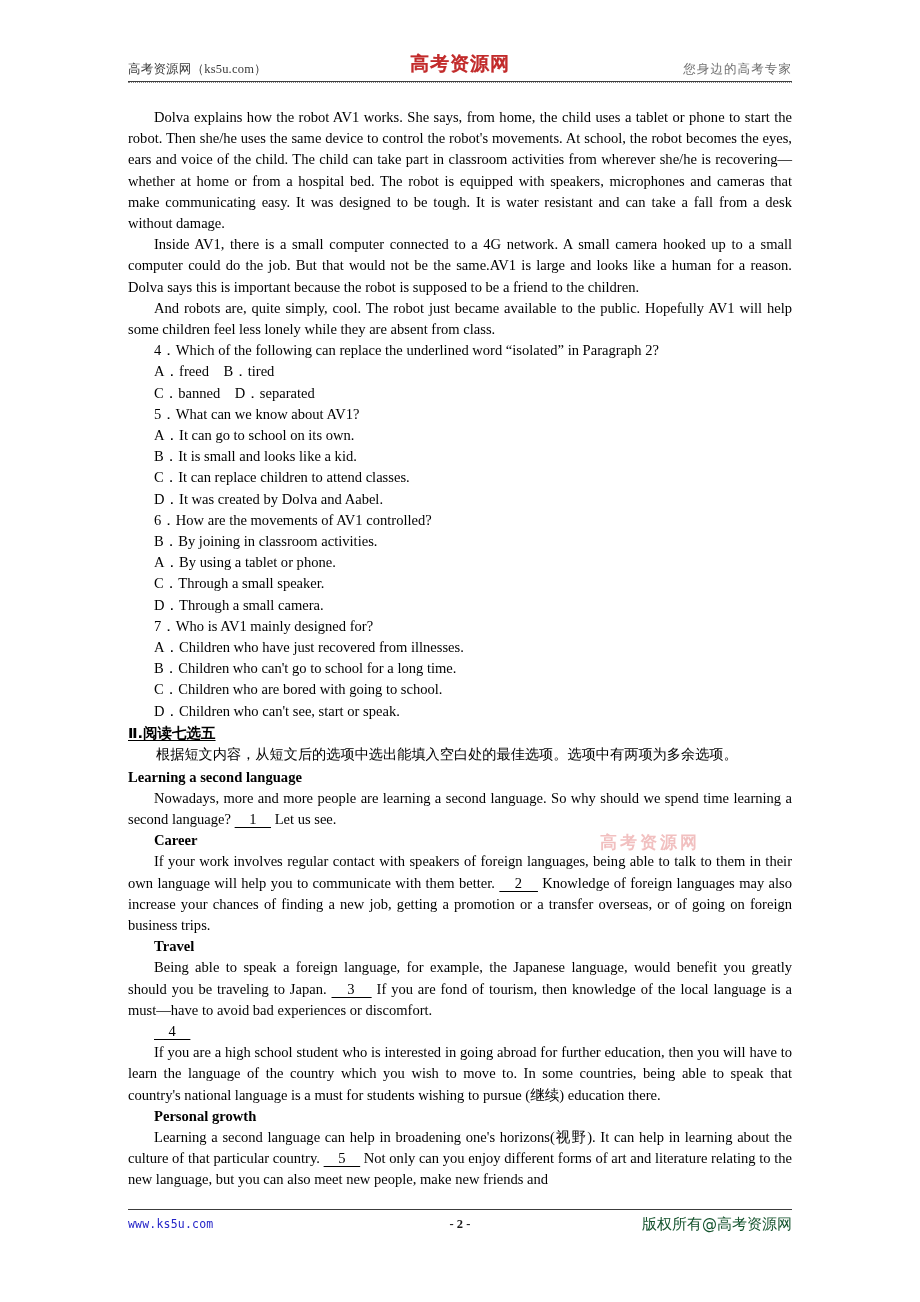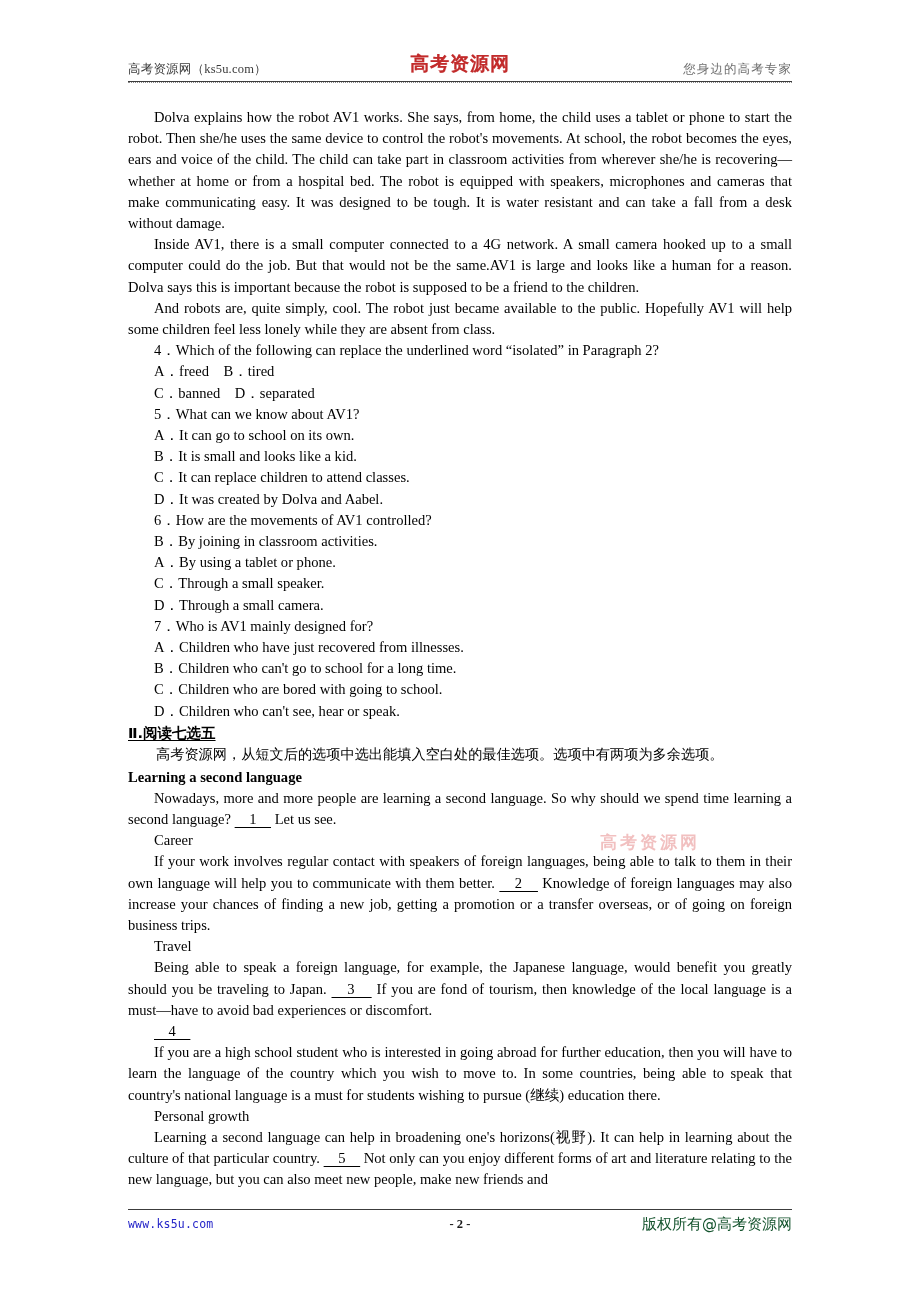--- a/index.html
+++ b/index.html
@@ -115,21 +115,21 @@
   .article-title {
     text-align: left;
     font-weight: bold;
     font-size: 14.6px;
     margin-top: 1px;
     text-indent: 0;
   }
   .subhead {
     text-indent: 0;
     padding-left: 26px;
-    font-weight: normal;
+    font-weight: bold;
     font-size: 14.6px;
     text-align: left;
   }
   .blank {
     text-decoration: underline;
     text-underline-offset: 2.5px;
     white-space: pre;
   }
   .blank-line {
     text-indent: 0;
@@ -232,26 +232,26 @@
     <p class="qline">6．How are the movements of AV1 controlled?</p>
     <p class="qline">B．By joining in classroom activities.</p>
     <p class="qline">A．By using a tablet or phone.</p>
     <p class="qline">C．Through a small speaker.</p>
     <p class="qline">D．Through a small camera.</p>
 
     <p class="qline">7．Who is AV1 mainly designed for?</p>
     <p class="qline">A．Children who have just recovered from illnesses.</p>
     <p class="qline">B．Children who can't go to school for a long time.</p>
     <p class="qline">C．Children who are bored with going to school.</p>
-    <p class="qline">D．Children who can't see, hear or speak.</p>
+    <p class="qline">D．Children who can't see, start or speak.</p>
 
     <p class="sec-cn-wrap">
       <span class="sec-cn">Ⅱ.阅读七选五</span>
     </p>
-    <p class="cn-para">高考资源网，从短文后的选项中选出能填入空白处的最佳选项。选项中有两项为多余选项。</p>
+    <p class="cn-para">根据短文内容，从短文后的选项中选出能填入空白处的最佳选项。选项中有两项为多余选项。</p>
 
     <p class="article-title">Learning a second language</p>
 
     <p class="para"><span>Nowadays, more and more people are learning a second language. So why should we spend time learning a second language?</span> <span class="blank">　1　</span> <span>Let us see.</span></p>
 
     <p class="subhead">Career</p>
     <p class="para"><span>If your work involves regular contact with speakers of foreign languages, being able to talk to them in their own language will help you to communicate with them better.</span> <span class="blank">　2　</span> <span>Knowledge of foreign languages may also increase your chances of finding a new job, getting a promotion or a transfer overseas, or of going on foreign business trips.</span></p>
 
     <p class="subhead">Travel</p>
     <p class="para"><span>Being able to speak a foreign language, for example, the Japanese language, would benefit you greatly should you be traveling to Japan.</span> <span class="blank">　3　</span> <span>If you are fond of tourism, then knowledge of the local language is a must—have to avoid bad experiences or discomfort.</span></p>

